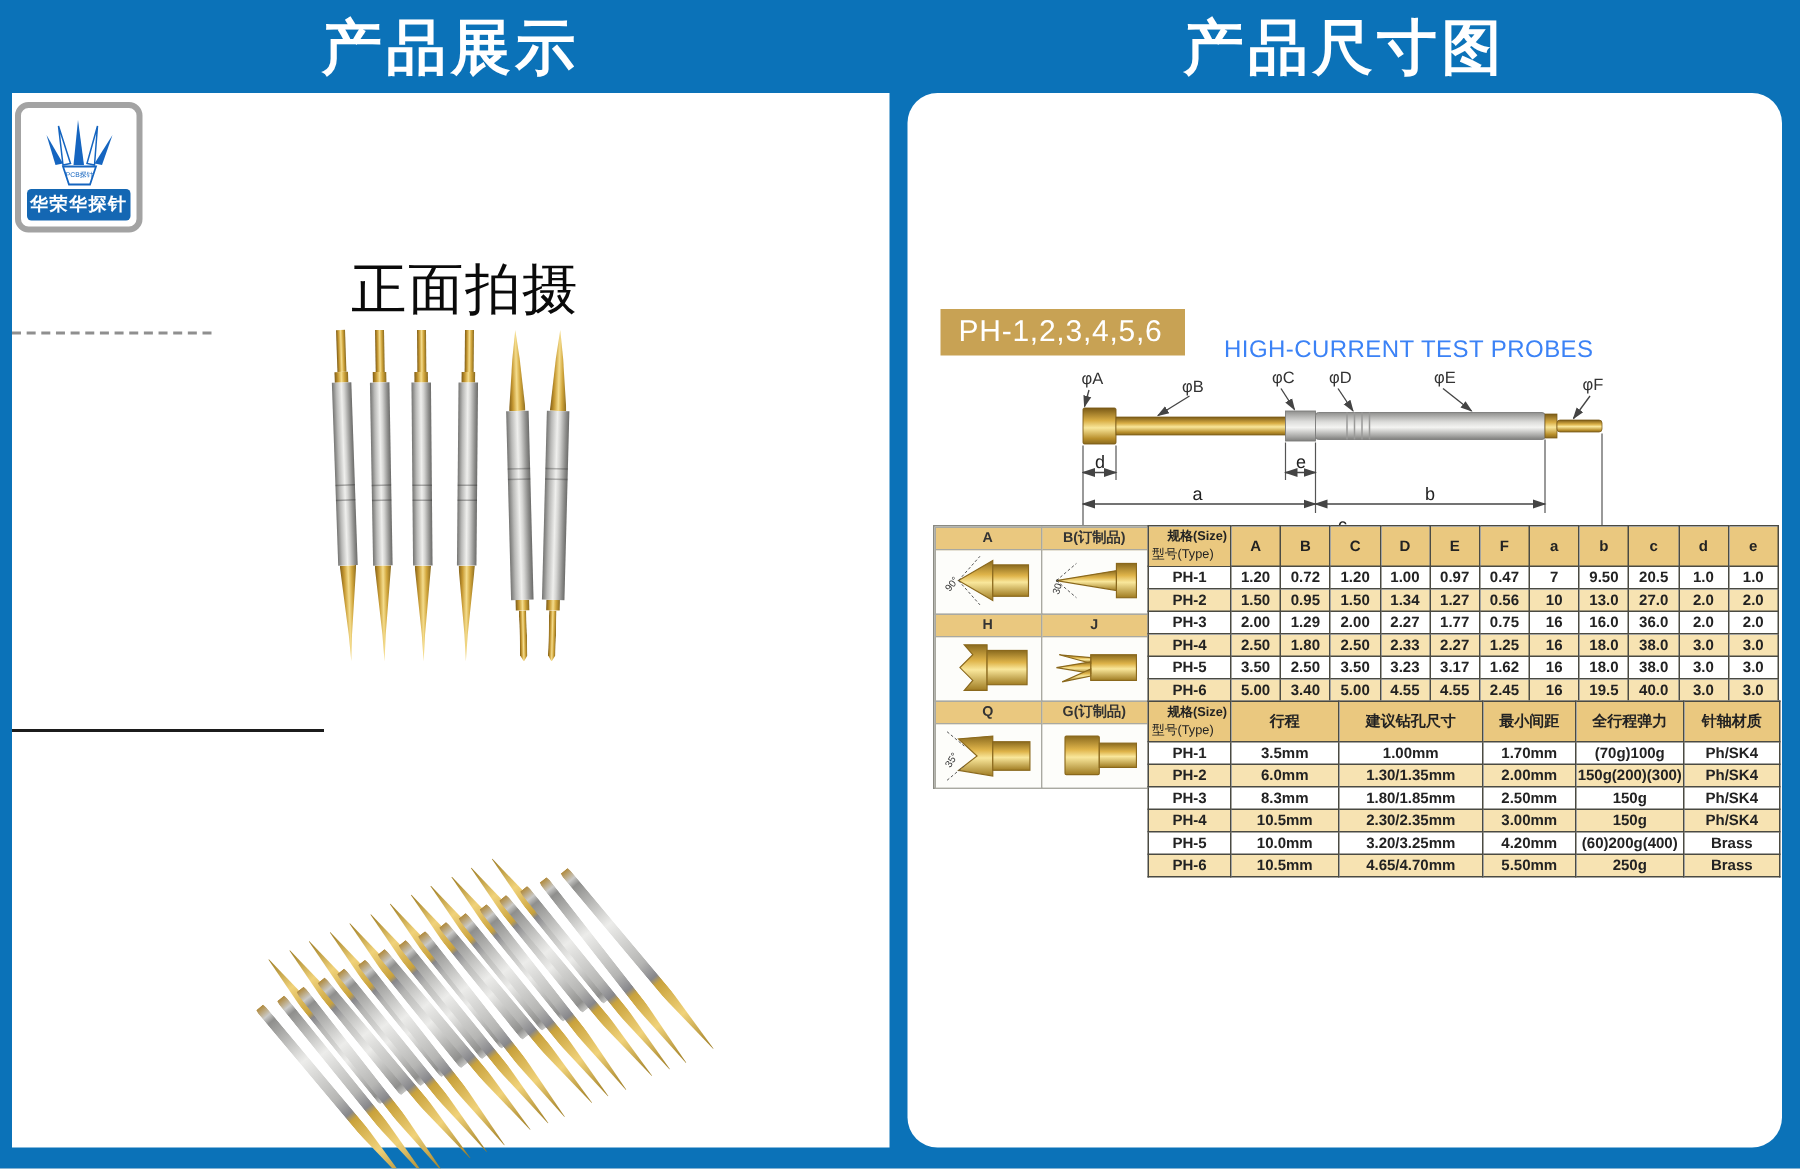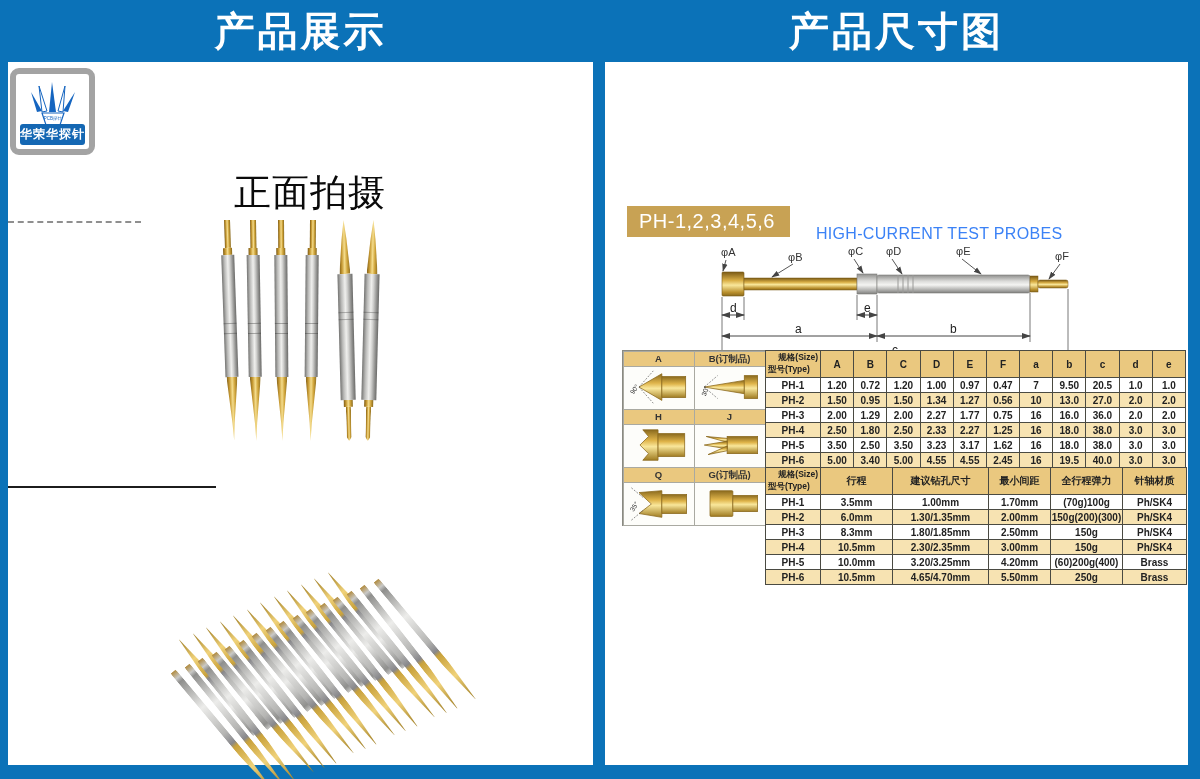--- a/index.html
+++ b/index.html
@@ -6,25 +6,25 @@
   .page{position:relative;width:1200px;height:779px;background:#0b72b8;
         font-family:"Liberation Sans","DejaVu Sans",sans-serif;overflow:hidden;}
   
   .hdr{position:absolute;top:0;height:62px;display:flex;align-items:center;justify-content:center;
        color:#fff;font-size:40px;font-weight:700;letter-spacing:3px;}
   .hdr-left{left:8px;width:585px;}
   .hdr-right{left:605px;width:583px;}
   
   .panel{position:absolute;top:62px;height:703px;background:#ffffff;}
   .panel-left{left:8px;width:585px;}
-  .panel-right{left:605px;width:583px;}
+  .panel-right{left:605px;width:583px;border-radius:20px;}
 
   
   .logo{position:absolute;left:2px;top:6px;width:85px;height:87px;background:#fff;
-        border:6px solid #a3a3a3;border-radius:9px;box-sizing:border-box;}
+        border:4px solid #a3a3a3;border-radius:9px;box-sizing:border-box;}
   .logo svg{display:block;margin:3px auto 0;}
   .logo-band{position:absolute;left:4px;right:4px;bottom:4px;height:21px;background:#1467b3;
              border-radius:3px;color:#fff;font-size:12px;font-weight:700;text-align:center;
              line-height:21px;letter-spacing:1px;}
   .dash-line{position:absolute;left:0;top:159px;width:133px;border-top:2px dashed #8f8f8f;}
   .solid-line{position:absolute;left:0;top:424px;width:208px;border-top:2px solid #1c1c1c;}
   .photo-label{position:absolute;left:192px;width:220px;text-align:center;color:#0a0a0a;
                font-size:37px;font-weight:500;letter-spacing:1px;margin-top:16px;}
   .photo-label.front{top:90px;}
   .photo-label.side{top:399px;}
@@ -76,21 +76,21 @@
   .spec-table{position:absolute;border-collapse:collapse;table-layout:fixed;background:#fff;color:#222;}
   .spec-table.t1{left:160px;top:288px;width:421px;}
   .spec-table.t2{left:160px;top:405px;width:421px;}
   .spec-table th,.spec-table td{border:1px solid #4a4a42;text-align:center;padding:0;overflow:hidden;white-space:nowrap;}
   .spec-table thead th{background:#eac87f;font-size:10px;height:26px;font-weight:700;}
   .spec-table tbody td{font-size:10px;height:14px;font-weight:700;}
   .spec-table tbody tr.alt td{background:#f7e3b2;}
   .corner{position:relative;background:#eac87f;
           background-image:linear-gradient(to bottom right,transparent 47.5%,#4a4a42 47.5%,#4a4a42 51%,transparent 51%);}
   .corner .c-top{position:absolute;top:1px;right:2px;font-size:8.5px;font-weight:700;}
-  .corner .c-bot{position:absolute;bottom:1px;left:2px;font-size:8.5px;font-weight:700;}
+  .corner .c-bot{position:absolute;bottom:1px;left:2px;font-size:8.5px;font-weight:400;}
 </style>
 </head>
 <body>
 
 <div class="page">
 
   <div class="hdr hdr-right">产品尺寸图</div>
   <div class="hdr hdr-left">产品展示</div>
 
   <div class="panel panel-left">

